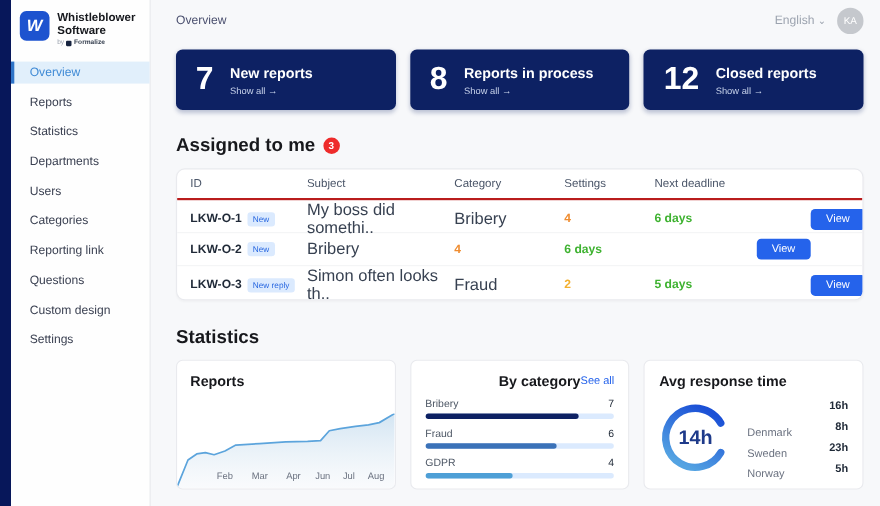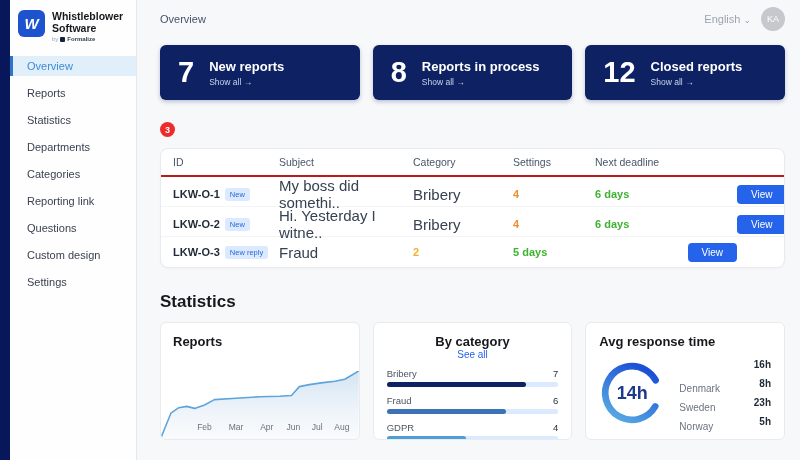--- a/index.html
+++ b/index.html
@@ -69,21 +69,21 @@
   .reports-count { font-size:23px; font-weight:bold; color:#111827; line-height:1; }
   .trend { font-size:10px; font-weight:bold; color:#1e2f7a; }
   .trend .tri { font-size:8px; }
   .chart-wrap { position:absolute; left:0; right:0; bottom:0; height:68px; }
   .chart-wrap svg { display:block; width:100%; height:68px; }
   .x-labels { position:absolute; left:0; right:0; bottom:5px; height:12px; }
   .x-labels span { position:absolute; font-size:8.5px; color:#6b7280; transform:translateX(-50%); }
 
   
   .cat-inner { padding:11px 13px; }
-  .cat-title-row { display:flex; justify-content:center; align-items:center;flex-direction:column; }
+  .cat-title-row { display:flex; justify-content:flex-end; align-items:center; }
   .see-all { font-size:10px; color:#2563eb; cursor:pointer; }
   .bar-group { margin-top:8px; }
   .bar-label-row { display:flex; justify-content:space-between; margin-bottom:3px; }
   .bar-label { font-size:9.5px; color:#4b5563; }
   .bar-value { font-size:9.5px; color:#1f2937; }
   .bar-track { height:5px; background:#dbeafe; border-radius:3px; }
   .bar-fill { height:5px; border-radius:3px; }
 
   
   .resp-inner { padding:11px 13px; }
@@ -111,20 +111,21 @@
         <span class="formalize-mark"></span>
         <span class="formalize-name">Formalize</span>
       </div>
     </div>
   </div>
   <nav class="nav">
     <div class="nav-item active">Overview</div>
     <div class="nav-item">Reports</div>
     <div class="nav-item">Statistics</div>
     <div class="nav-item">Departments</div>
+    <div class="nav-item">Users</div>
     <div class="nav-item">Categories</div>
     <div class="nav-item">Reporting link</div>
     <div class="nav-item">Questions</div>
     <div class="nav-item">Custom design</div>
     <div class="nav-item">Settings</div>
   </nav>
 </aside>
 
 <main class="main">
 
@@ -166,20 +167,21 @@
         <div class="stat-title">Closed reports</div>
         <div class="stat-link">
           <span>Show all</span>
           <span>→</span>
         </div>
       </div>
     </div>
   </div>
 
   <div class="section-heading">
+    <h2>Assigned to me</h2>
     <span class="count-badge">3</span>
   </div>
 
   <div class="table-card">
     <div class="t-row t-head">
       <span>ID</span>
       <span>Subject</span>
       <span>Category</span>
       <span>Settings</span>
       <span>Next deadline</span>
@@ -198,34 +200,34 @@
       <span class="cell-action">
           <button class="view-btn">View</button>
         </span>
     </div>
 
     <div class="t-row t-body-row">
       <span class="cell-id">
         <b>LKW-O-2</b>
         <span class="pill">New</span>
       </span>
-      <span class="cell-subject">Hi. Yesterday I witne..</span>
       <span class="cell-category">Bribery</span>
       <span class="cell-severity" style="color: rgb(239, 140, 47);">4</span>
       <span class="cell-deadline">6 days</span>
       <span class="cell-action">
           <button class="view-btn">View</button>
         </span>
     </div>
 
     <div class="t-row t-body-row">
       <span class="cell-id">
         <b>LKW-O-3</b>
         <span class="pill">New reply</span>
       </span>
+      <span class="cell-subject">Simon often looks th..</span>
       <span class="cell-category">Fraud</span>
       <span class="cell-severity" style="color: rgb(243, 176, 47);">2</span>
       <span class="cell-deadline">5 days</span>
       <span class="cell-action">
           <button class="view-btn">View</button>
         </span>
     </div>
   </div>
 
   <h2 class="stats-heading">Statistics</h2>

